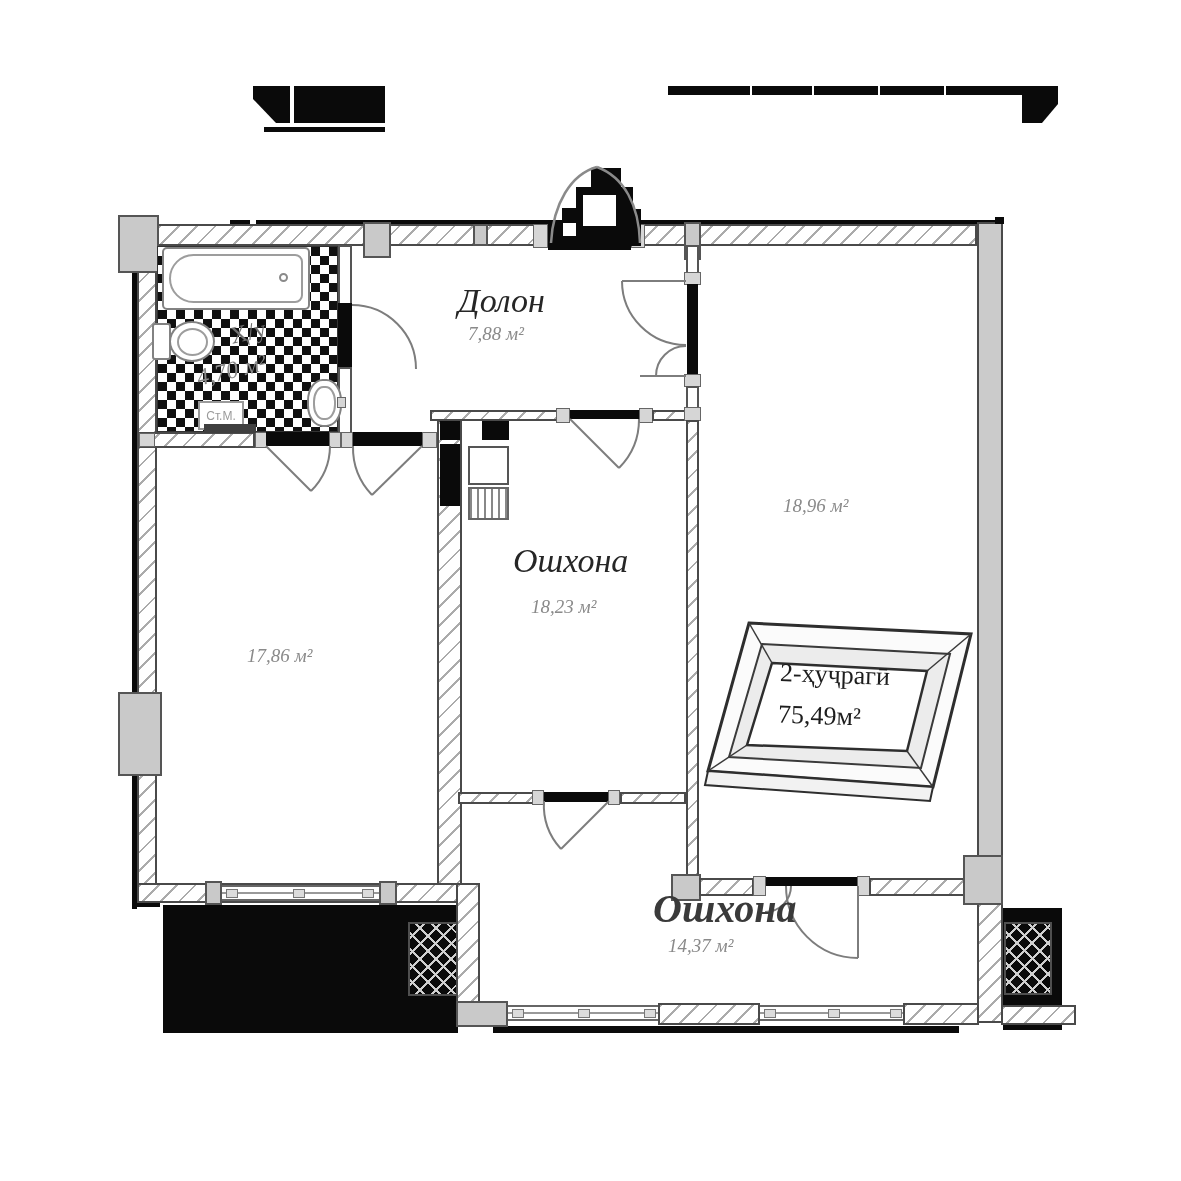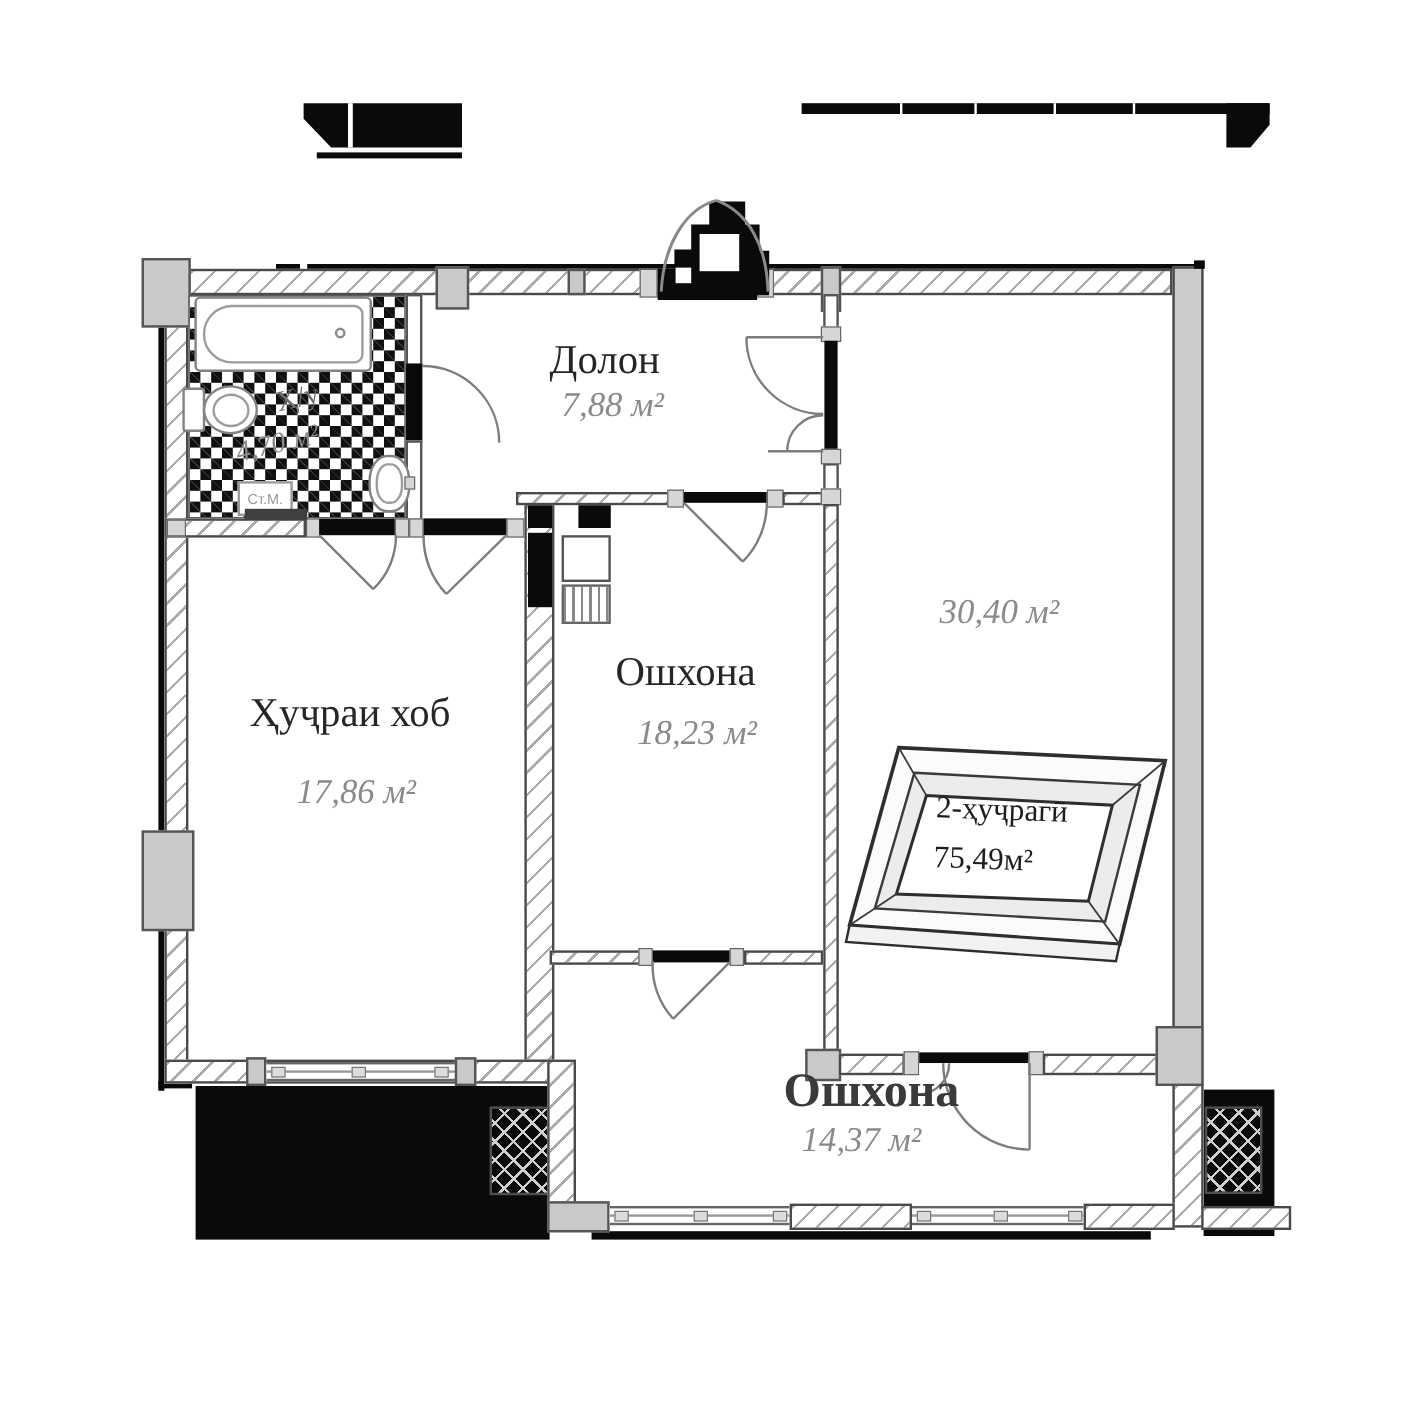--- a/index.html
+++ b/index.html
@@ -31,22 +31,22 @@
   .window{background:#fff;border-top:2px solid #666;border-bottom:2px solid #666;
     background-image:linear-gradient(#999,#999);background-size:100% 2px;
     background-position:center;background-repeat:no-repeat;}
   .mull{position:absolute;width:12px;height:9px;background:#dcdcdc;border:1px solid #777;}
   .grill{background-color:#fff;
     background-image:repeating-linear-gradient(90deg,#888 0 2px,transparent 2px 7px);
     border:2px solid #666;}
   .fixture{background:#fff;border:2px solid #828282;}
   .fixture-inner{background:#fff;border:2px solid #9d9d9d;}
   
-  .room-name{position:absolute;color:#262626;font-size:34px;line-height:1;white-space:nowrap;}
-  .room-area{position:absolute;color:#8a8a8a;font-size:29px;font-style:italic;line-height:1;white-space:nowrap;}
+  .room-name{position:absolute;color:#262626;font-size:34px;line-height:1;white-space:nowrap;font-style:italic;}
+  .room-area{position:absolute;color:#8a8a8a;font-size:19px;font-style:italic;line-height:1;white-space:nowrap;}
   .bath-label{position:absolute;color:#6f6f6f;font-size:24px;line-height:1;white-space:nowrap;transform:rotate(-13deg);}
   .bath-area{position:absolute;color:#8a8a8a;font-size:24px;font-style:italic;line-height:1;white-space:nowrap;transform:rotate(-13deg);}
   .stamp-text{position:absolute;color:#1d1d1d;font-size:26px;line-height:1;white-space:nowrap;transform:rotate(2deg);}
   .stm{position:absolute;display:flex;align-items:center;justify-content:center;
        background:#fff;border:2px solid #9a9a9a;color:#9a9a9a;font-size:12px;
        font-family:"Liberation Sans",sans-serif;margin-left:44px;}
   svg{position:absolute;left:0;top:0;}
 </style>
 </head>
 <body>
@@ -209,23 +209,22 @@
         <line x1="971" y1="634" x2="927" y2="671"></line>
         <line x1="933" y1="787" x2="907" y2="751"></line>
         <line x1="708" y1="771" x2="747" y2="745"></line>
       </g>
     </g>
   </svg>
 
   <div class="room-name" style="left:458px;top:284px;">Долон</div>
   <div class="room-area" style="left:468px;top:324px;">7,88 м²</div>
 
-  <div class="room-area" style="left:783px;top:496px;">30,40 м²</div>
-
-  <div class="room-name" style="left:208px;top:578px;">Ҳуҷраи хоб</div>
+  <div class="room-area" style="left:783px;top:496px;">18,96 м²</div>
+
   <div class="room-area" style="left:247px;top:646px;">17,86 м²</div>
 
   <div class="room-name" style="left:513px;top:544px;">Ошхона</div>
   <div class="room-area" style="left:531px;top:597px;">18,23 м²</div>
 
   <div class="room-name" style="left:653px;top:889px;font-size:40px;font-weight:bold;color:#3a3a3a;">Ошхона</div>
   <div class="room-area" style="left:668px;top:936px;">14,37 м²</div>
 
   <div class="bath-label" style="left:230px;top:320px;">Ҳ/у</div>
   <div class="bath-area" style="left:196px;top:358px;">4,70 м²</div>

